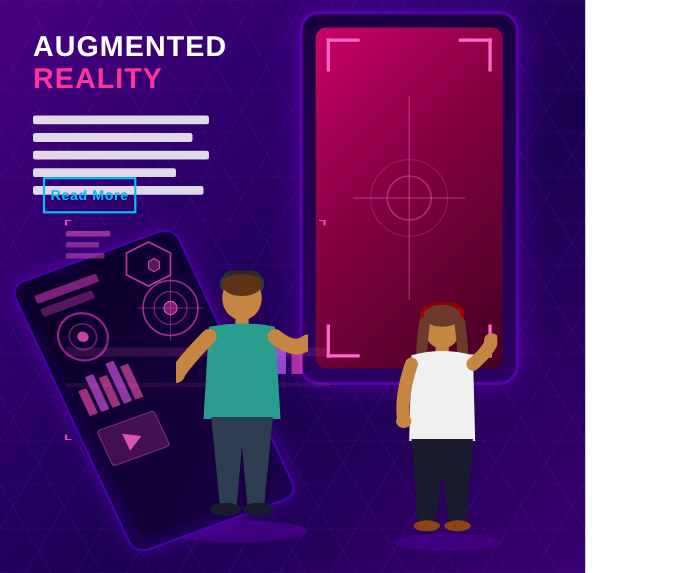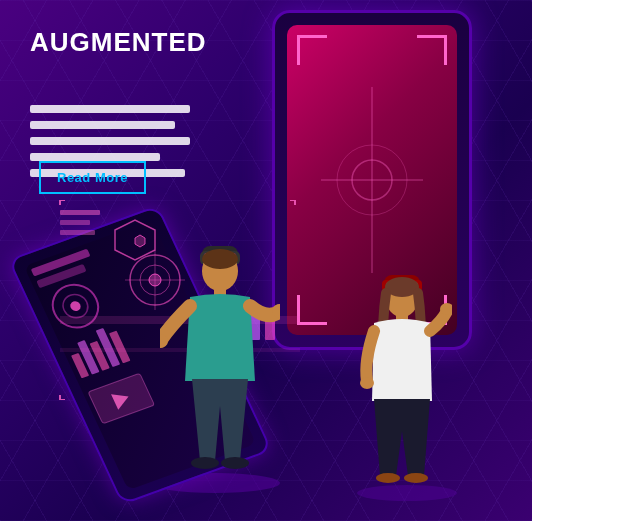--- a/index.html
+++ b/index.html
@@ -96,21 +96,21 @@
     .text-line:nth-child(3) { width: 160px; }
     .text-line:nth-child(4) { width: 130px; }
     .text-line:nth-child(5) { width: 155px; }
 
     
     .read-more-btn {
       position: absolute;
       top: 161px;
       left: 39px;
       z-index: 10;
-      padding: 7px 16px;
+      padding: 7px 5px;
       border: 2px solid #00bfff;
       background: transparent;
       color: #00bfff;
       font-size: 13px;
       font-weight: bold;
       cursor: pointer;
       letter-spacing: 0.5px;
     }
 
     
@@ -240,20 +240,21 @@
       z-index: 2;
     }
   </style>
 </head>
 <body>
 
 <div class="scene">
 
   <div class="title-area">
     <div class="title-augmented">AUGMENTED</div>
+    <div class="title-reality">REALITY</div>
   </div>
 
   <div class="text-lines">
     <div class="text-line" style="width:160px"></div>
     <div class="text-line" style="width:145px"></div>
     <div class="text-line" style="width:160px"></div>
     <div class="text-line" style="width:130px"></div>
     <div class="text-line" style="width:155px"></div>
   </div>
 

